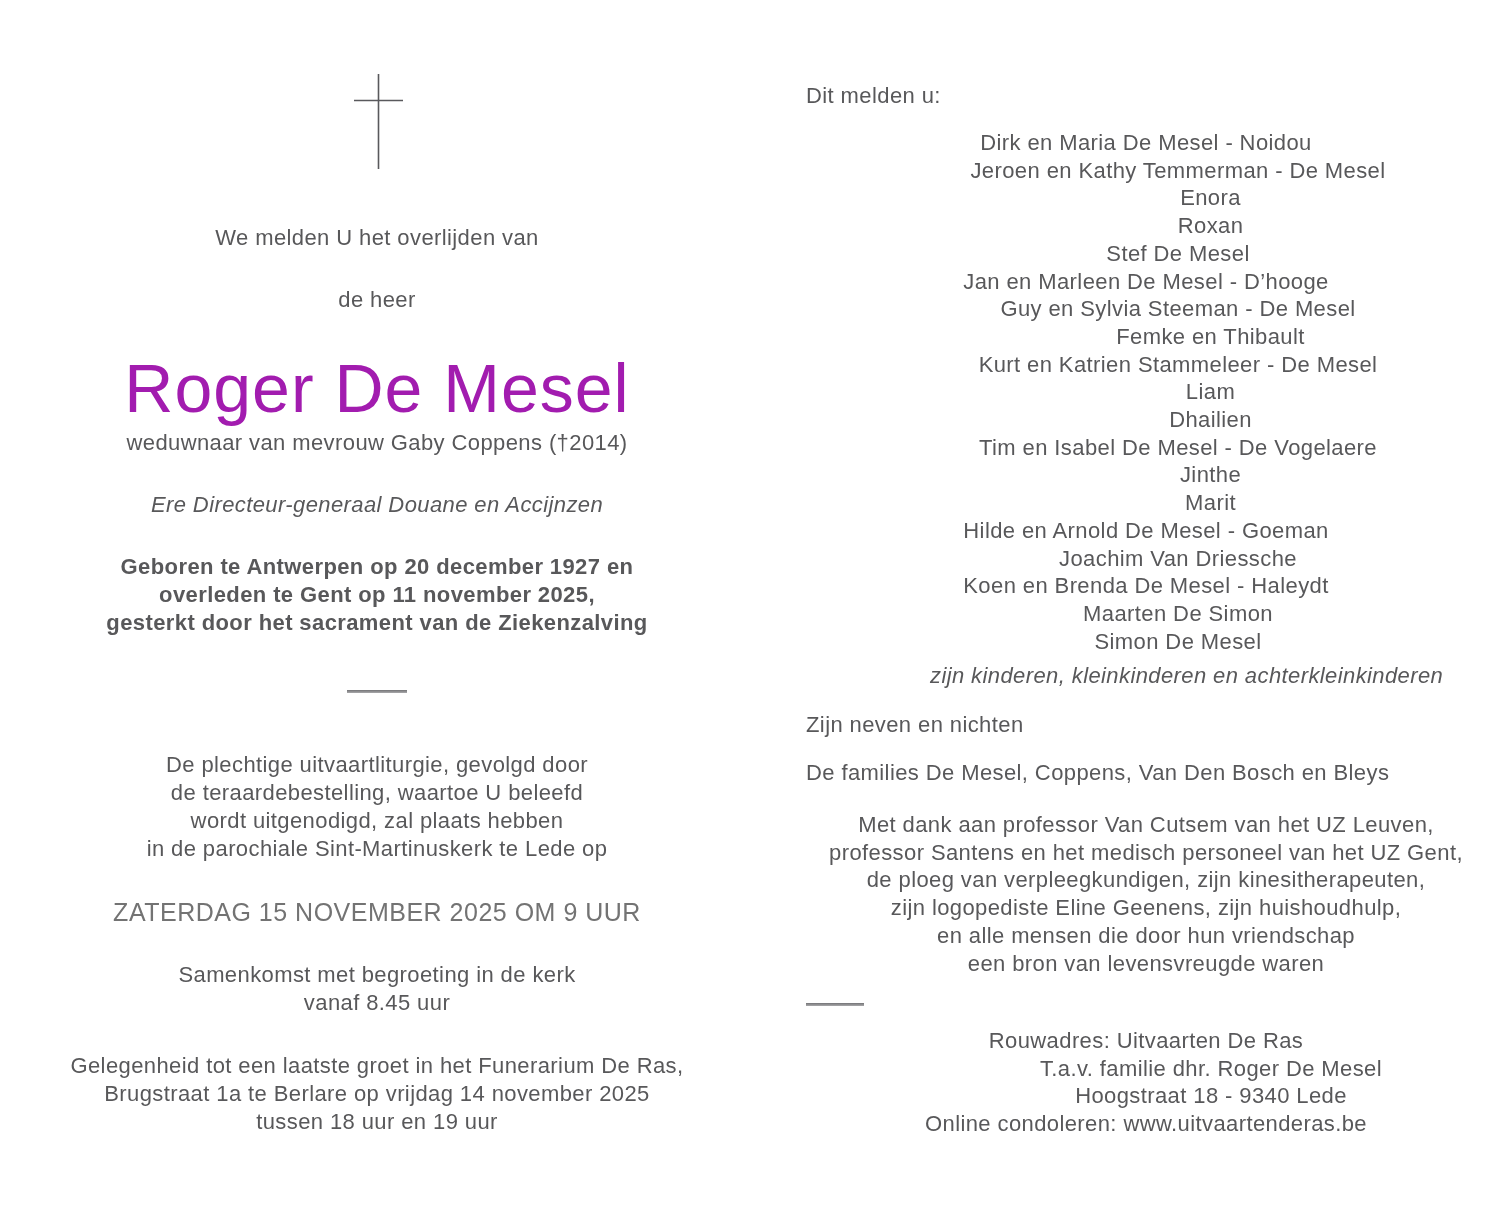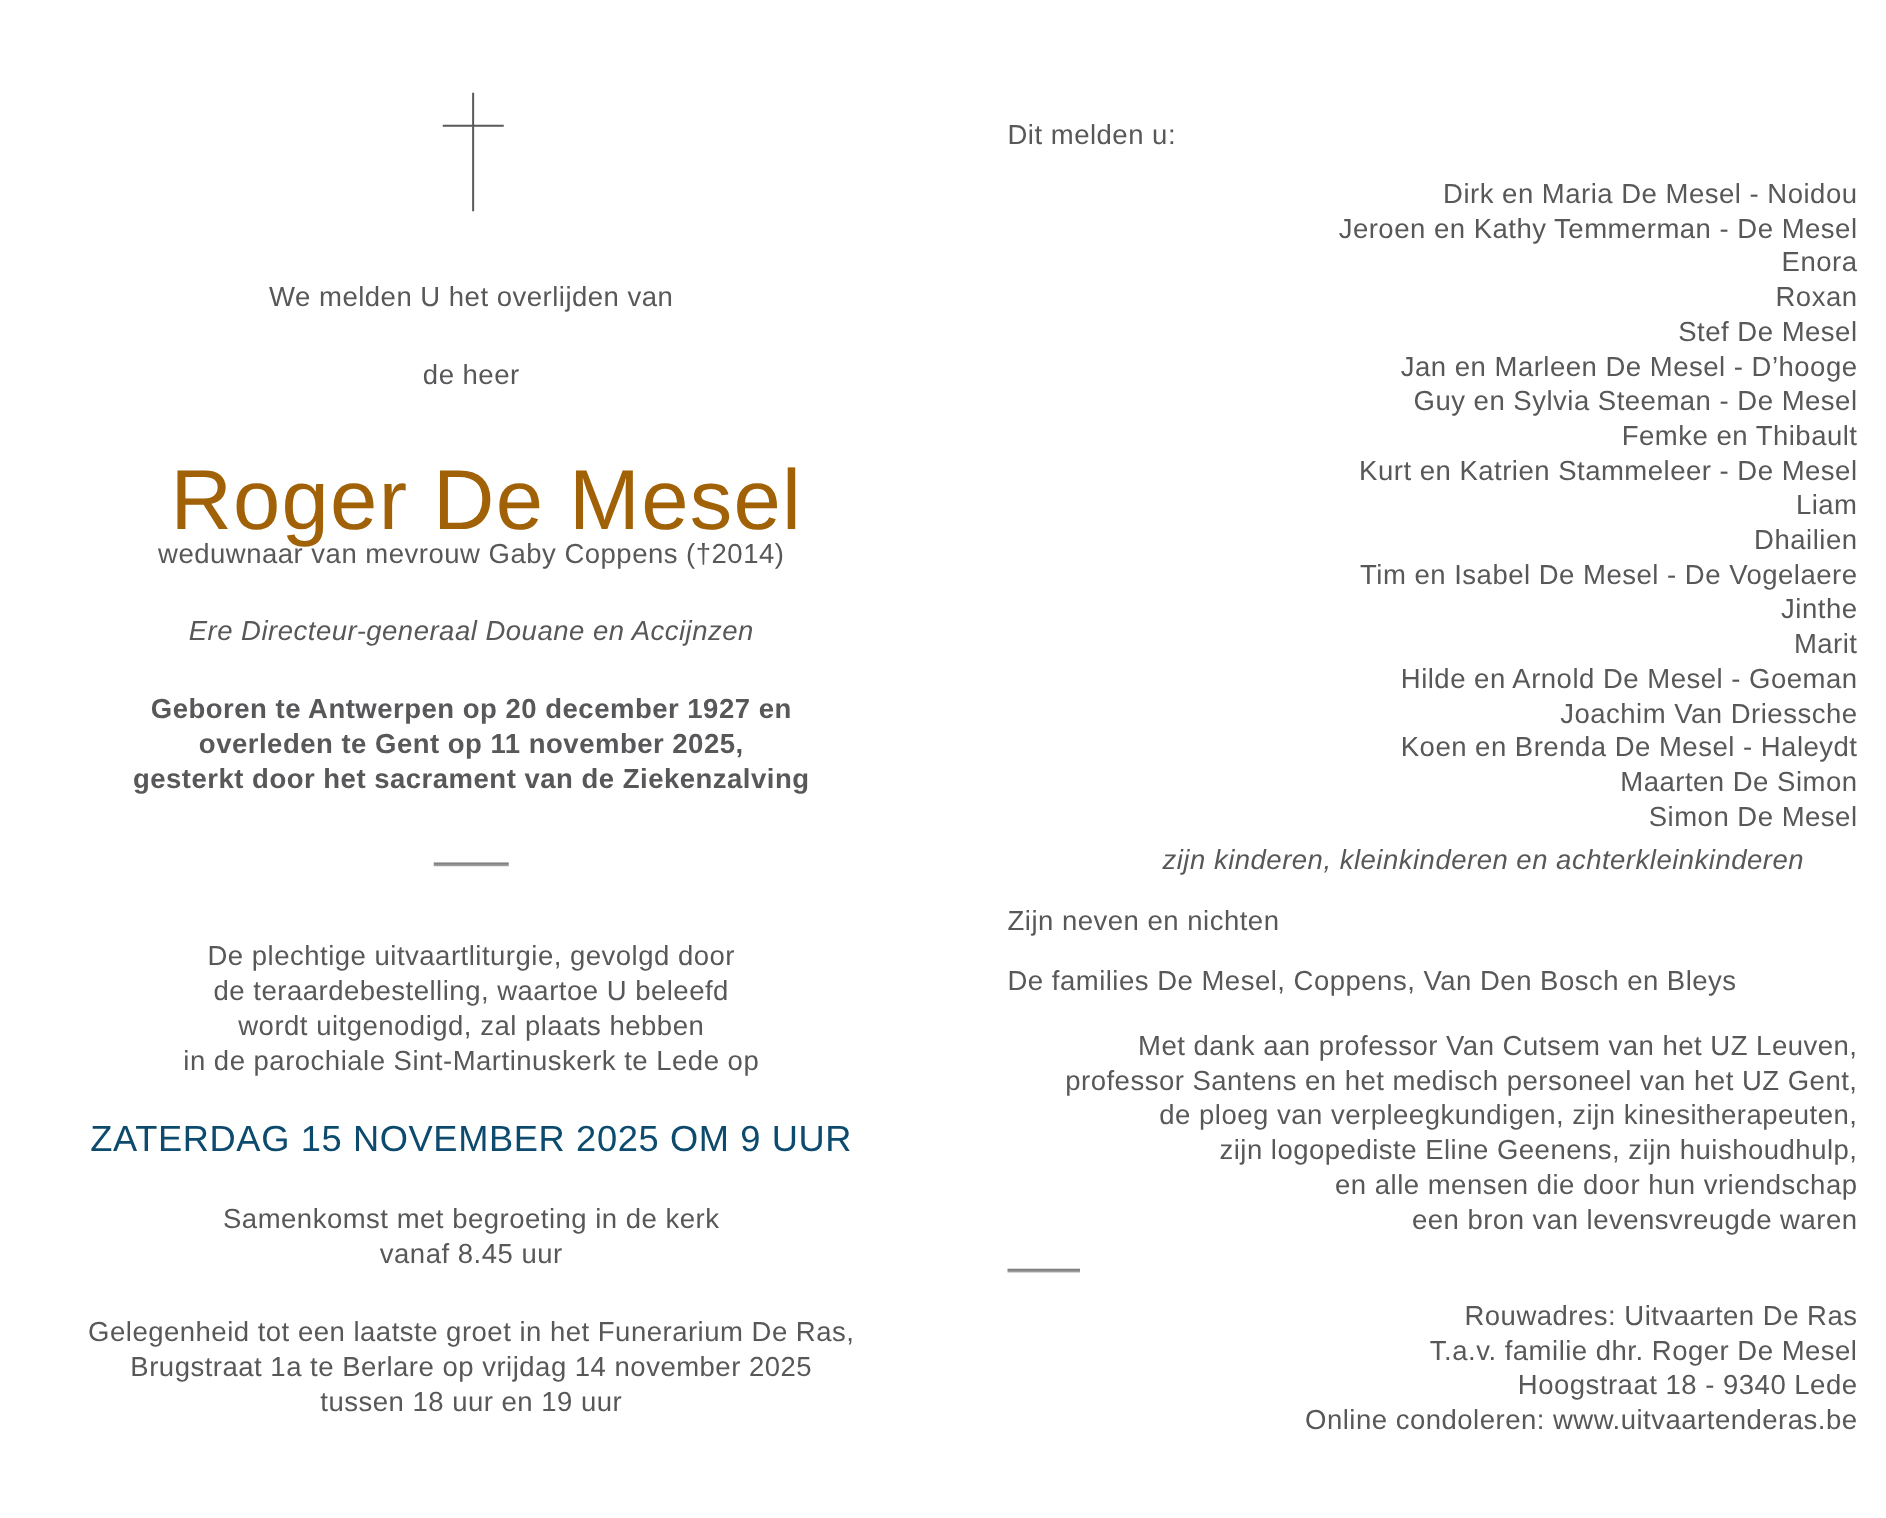--- a/index.html
+++ b/index.html
@@ -20,45 +20,44 @@
   .left-page {
     position: absolute;
     left: 27px; top: 0;
     width: 700px; height: 978px;
     text-align: center;
   }
   .right-page {
     position: absolute;
     left: 806px; top: 0;
     width: 680px; height: 1106px;
-    text-align: right;
-    margin-top: 12px;
+    text-align: center;
   }
   .line, .block {
     font-size: 22px;
     line-height: 28px;
     letter-spacing: 0.4px;
     white-space: nowrap;
   }
   .right-page .line { line-height: 27.7px; }
   .italic { font-style: italic; }
   .name {
-    margin: 12px;
+    margin: 0;
     font-size: 68px;
     line-height: 80px;
     font-weight: 400;
     letter-spacing: 1px;
-    color: #a16207;
+    color: #a21caf;
     white-space: nowrap;
   }
   .date-line {
-    font-size: 29px;
+    font-size: 25px;
     line-height: 28px;
     letter-spacing: 0.5px;
-    color: #0c4a6e;
+    color: #737373;
     font-weight: 500;
     white-space: nowrap;
   }
   .divider {
     position: absolute;
     height: 3px;
     background: linear-gradient(#737376, #a9a9ab);
   }
   .ind0 { margin-left: 0; }
   .ind1 { margin-left: 64px; }

